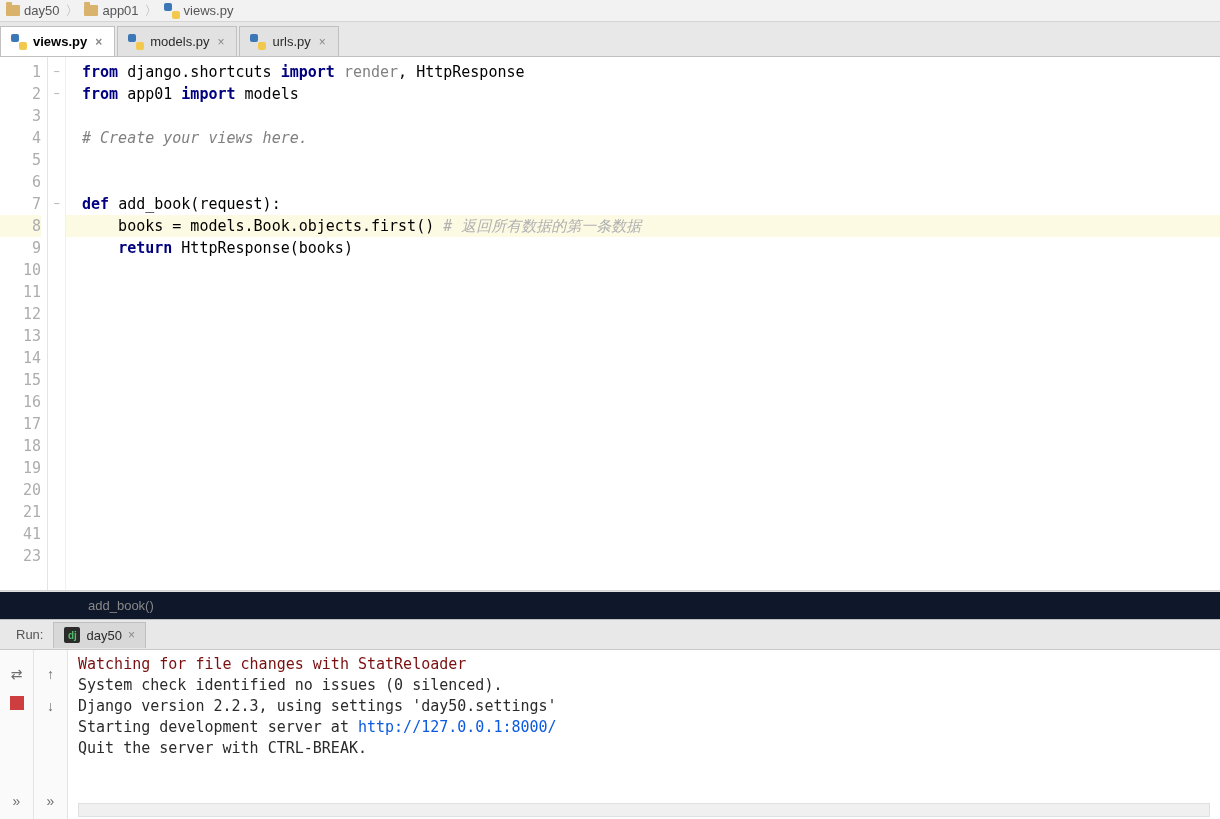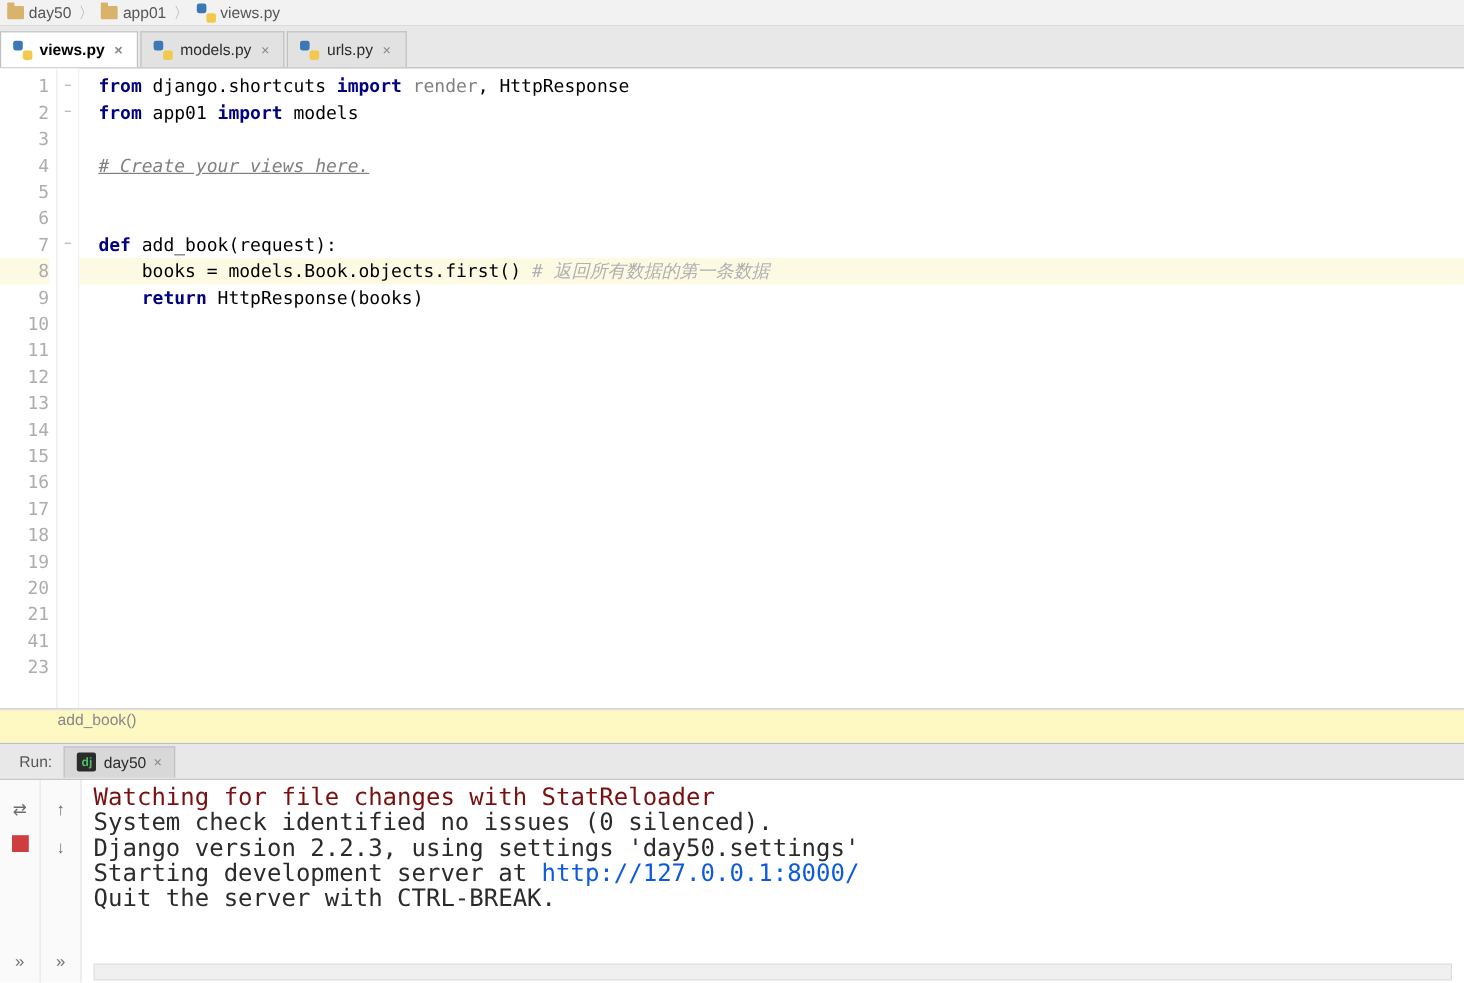--- a/index.html
+++ b/index.html
@@ -25,37 +25,37 @@
   .fold-col { width: 18px; background: #fff; padding-top: 4px; line-height: 22px; font-family: monospace; font-size: 10px; color: #aaa; text-align: center; user-select: none; border-right: 1px solid #f0f0f0; }
   .fold-mark { display:block; height:22px; }
   .code { flex: 1; padding: 4px 0 12px 16px; font-family: Consolas, monospace; font-size: 15px; line-height: 22px; white-space: pre; overflow: hidden; }
   .code .line { height: 22px; }
   .code .line.hl { background: #fcfae3; margin-left: -16px; padding-left: 16px; width: calc(100% + 16px); }
   .gutter .gline.hl { background: #fcfae3; }
 
   .kw { color: #000080; font-weight: bold; }
   .ident { color: #000; }
   .gray { color: #808080; }
-  .comment { color: #808080; font-style: italic; text-decoration: underline; }
+  .comment { color: #808080; font-style: italic; }
   .comment-cn { color: #b0b0b0; font-style: italic; }
 
-  .crumb-bar { height: 28px; background: #fef9c3; border-top: 1px solid #e0e0e0; display: flex; align-items: flex-start; padding-left: 48px; font-size: 13px; color: #888; }
+  .crumb-bar { height: 28px; background: #0f172a; border-top: 1px solid #e0e0e0; display: flex; align-items: center; padding-left: 88px; font-size: 13px; color: #888; }
 
   
   .run-panel { height: 200px; display: flex; flex-direction: column; border-top: 1px solid #c0c0c0; background: #fff; }
   .run-header { height: 30px; display: flex; align-items: center; background: #e8e8e8; border-bottom: 1px solid #c8c8c8; }
   .run-label { padding: 0 10px 0 16px; color: #555; font-size: 13px; }
   .run-tab { display: flex; align-items: center; gap: 6px; background: #d8d8d8; padding: 4px 10px; border: 1px solid #c0c0c0; border-bottom: none; height: 26px; }
   .run-tab .close { color: #888; font-size: 12px; }
 
   .run-body { flex: 1; display: flex; min-height: 0; }
   .tool-col { width: 34px; display: flex; flex-direction: column; align-items: center; gap: 0; padding-top: 8px; border-right: 1px solid #e4e4e4; background: #fafafa; }
   .tool-btn { width: 20px; height: 20px; margin: 6px 0; display: flex; align-items: center; justify-content: center; color: #6e6e6e; cursor: pointer; font-size: 14px; }
   .tool-btn.stop { width: 14px; height: 14px; background: #cf3e3e; }
-  .console { flex: 1; padding: 4px 0 0 10px; font-family: Consolas, monospace; font-size: 20px; line-height: 21px; white-space: pre; overflow: hidden; }
+  .console { flex: 1; padding: 4px 0 0 10px; font-family: Consolas, monospace; font-size: 15px; line-height: 21px; white-space: pre; overflow: hidden; }
   .console .err { color: #7a0f0f; }
   .console a { color: #0b5adf; }
   .hscroll { height: 14px; background: #f0f0f0; margin: 2px 10px 2px 10px; border: 1px solid #e0e0e0; }
 
   
   .py-icon { width: 16px; height: 16px; position: relative; display: inline-block; }
   .py-icon::before, .py-icon::after { content: ""; position: absolute; width: 8px; height: 8px; border-radius: 2px; }
   .py-icon::before { background: #3b78b5; top: 0; left: 0; }
   .py-icon::after { background: #f2c94c; bottom: 0; right: 0; }
   .folder-icon { width: 14px; height: 11px; background: #d9b36c; border-radius: 1px; display: inline-block; position: relative; }

